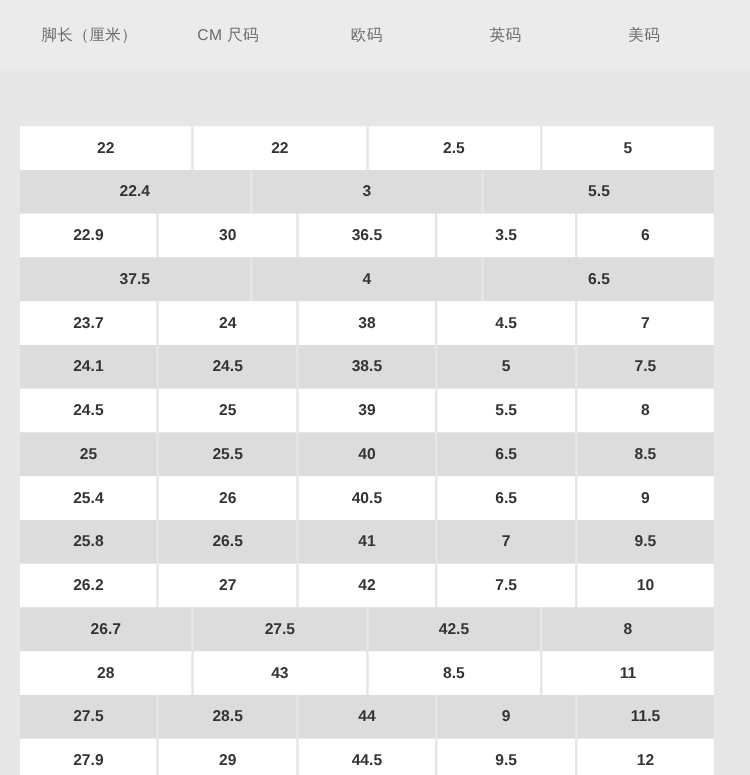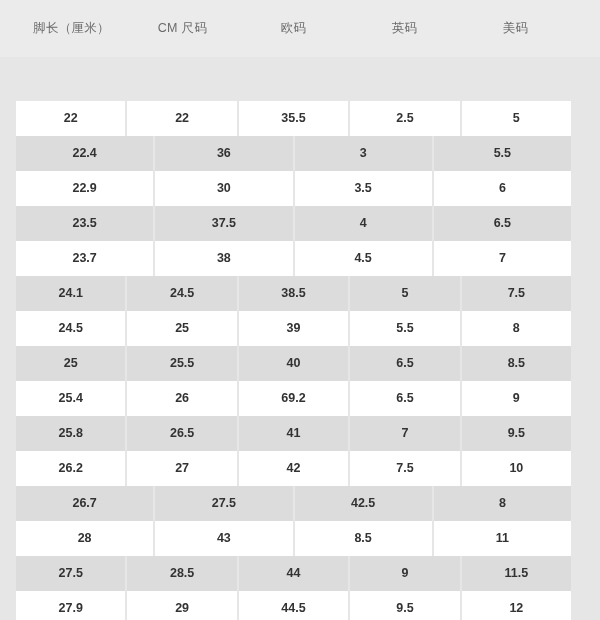--- a/index.html
+++ b/index.html
@@ -92,44 +92,43 @@
       <div class="th">CM 尺码</div>
       <div class="th">欧码</div>
       <div class="th">英码</div>
       <div class="th">美码</div>
     </div>
 
   <div class="tbody">
       <div class="tr odd">
         <div class="td">22</div>
         <div class="td">22</div>
-        <div class="td">35.5</div>
         <div class="td">2.5</div>
         <div class="td">5</div>
       </div>
       <div class="tr even">
         <div class="td">22.4</div>
-        <div class="td">36</div>
         <div class="td">3</div>
         <div class="td">5.5</div>
       </div>
       <div class="tr odd">
         <div class="td">22.9</div>
         <div class="td">30</div>
+        <div class="td">36.5</div>
         <div class="td">3.5</div>
         <div class="td">6</div>
       </div>
       <div class="tr even">
-        <div class="td">23.5</div>
         <div class="td">37.5</div>
         <div class="td">4</div>
         <div class="td">6.5</div>
       </div>
       <div class="tr odd">
         <div class="td">23.7</div>
+        <div class="td">24</div>
         <div class="td">38</div>
         <div class="td">4.5</div>
         <div class="td">7</div>
       </div>
       <div class="tr even">
         <div class="td">24.1</div>
         <div class="td">24.5</div>
         <div class="td">38.5</div>
         <div class="td">5</div>
         <div class="td">7.5</div>
@@ -144,21 +143,21 @@
       <div class="tr even">
         <div class="td">25</div>
         <div class="td">25.5</div>
         <div class="td">40</div>
         <div class="td">6.5</div>
         <div class="td">8.5</div>
       </div>
       <div class="tr odd">
         <div class="td">25.4</div>
         <div class="td">26</div>
-        <div class="td">69.2</div>
+        <div class="td">40.5</div>
         <div class="td">6.5</div>
         <div class="td">9</div>
       </div>
       <div class="tr even">
         <div class="td">25.8</div>
         <div class="td">26.5</div>
         <div class="td">41</div>
         <div class="td">7</div>
         <div class="td">9.5</div>
       </div>

